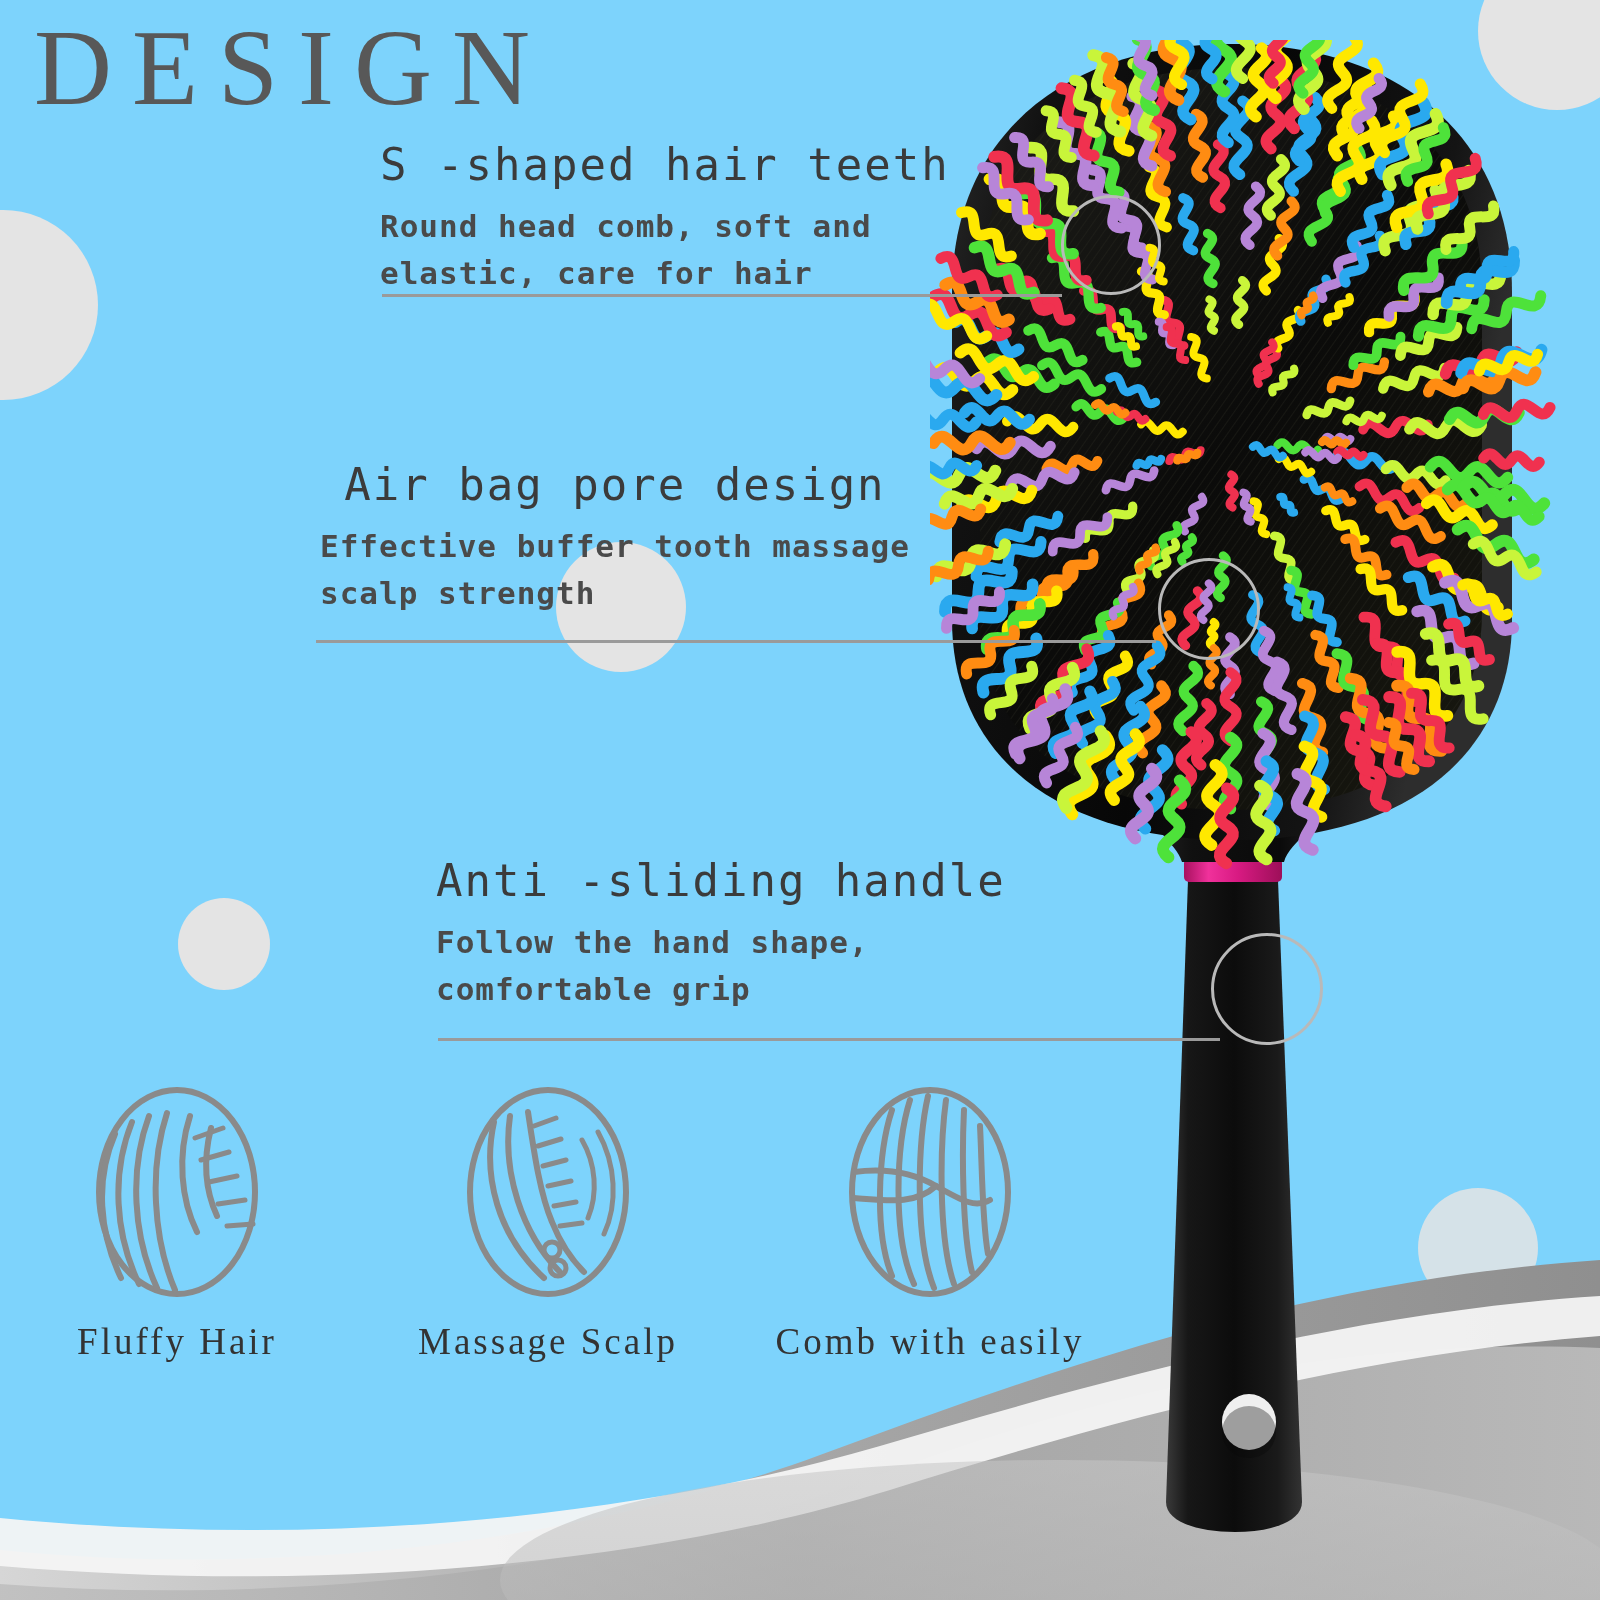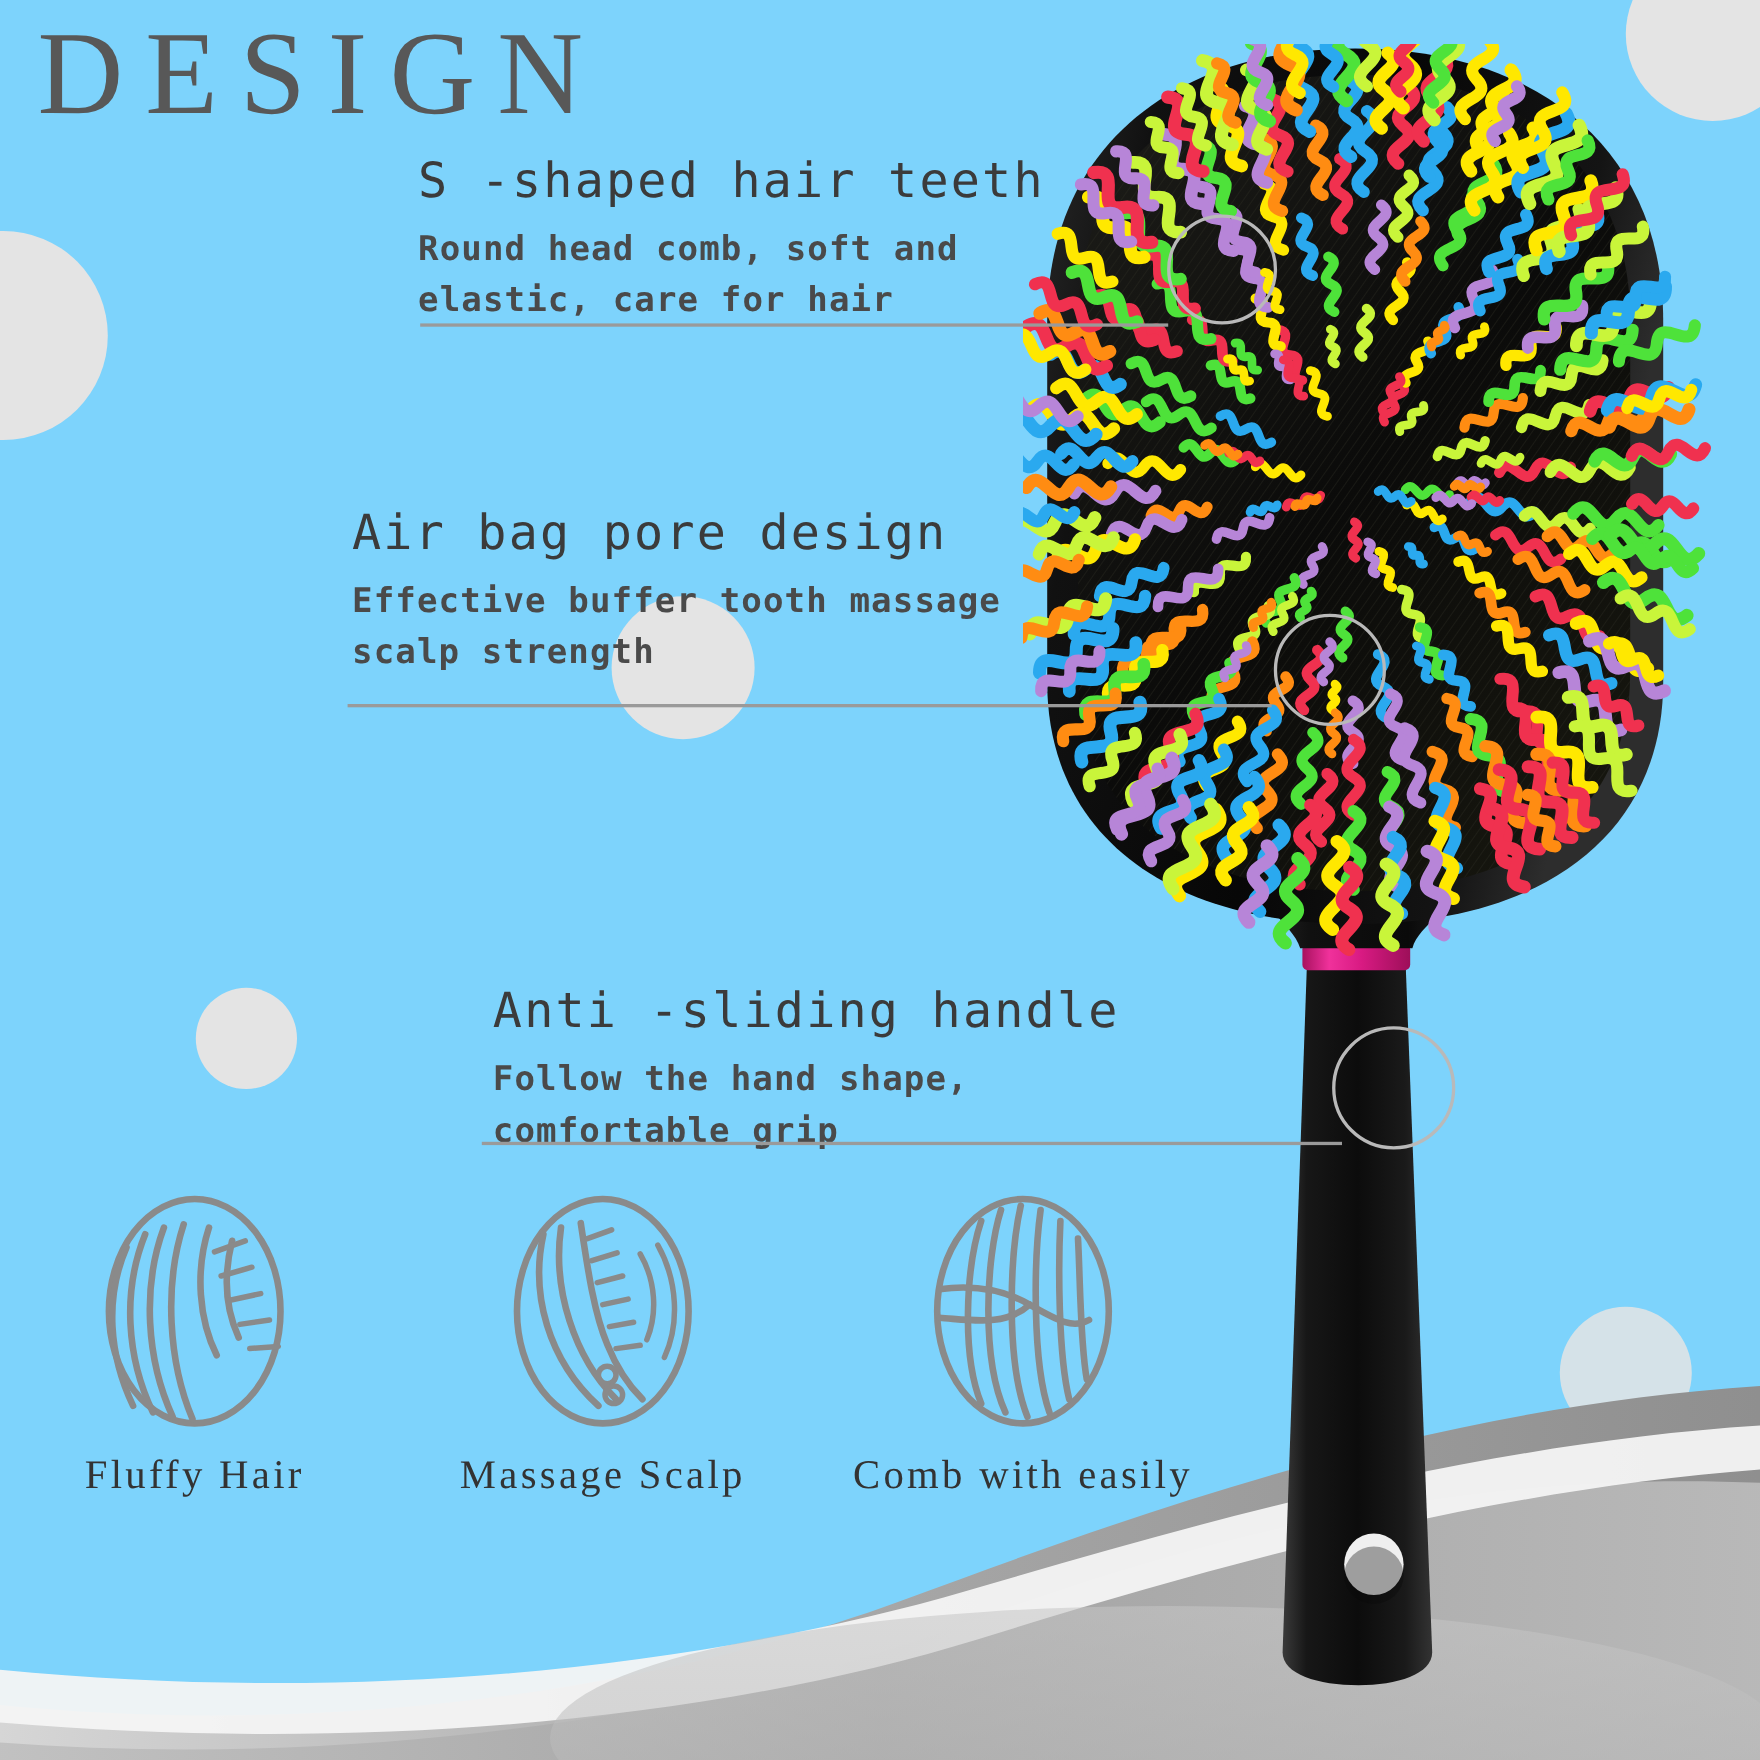--- a/index.html
+++ b/index.html
@@ -17,21 +17,21 @@
     font-size:108px;line-height:1;
     letter-spacing:20px;color:#585858;font-weight:400;
     white-space:nowrap;
   }
 
   
   .feature{position:absolute;}
   .feature .f-title{
     font-family:"DejaVu Sans Mono",monospace;
     font-size:44px;line-height:1.15;color:#3b3b3b;
-    letter-spacing:2px;white-space:nowrap;font-weight:400;
+    letter-spacing:2px;white-space:nowrap;font-weight:400;text-align:center;
   }
   .feature .f-desc{
     font-family:"DejaVu Sans Mono",monospace;
     font-size:31px;line-height:1.52;color:#4a4a4a;
     letter-spacing:1px;margin-top:12px;font-weight:700;
   }
   .leader{position:absolute;height:3px;background:#9a9a9a;}
 
   
   .ring{position:absolute;border:3px solid #b9b9b9;border-radius:50%;background:transparent;}
@@ -713,21 +713,21 @@
 
   <div class="feature" style="left:320px;top:460px;">
     <div class="f-title">Air bag pore design</div>
     <div class="f-desc">
       <div>Effective buffer tooth massage</div>
       <div>scalp strength</div>
     </div>
   </div>
   <div class="leader" style="left:316px;top:640px;width:840px;"></div>
 
-  <div class="feature" style="left:448px;top:856px;margin-top:39px;">
+  <div class="feature" style="left:436px;top:856px;">
     <div class="f-title">Anti -sliding handle</div>
     <div class="f-desc">
       <div>Follow the hand shape,</div>
       <div>comfortable grip</div>
     </div>
   </div>
   <div class="leader" style="left:438px;top:1038px;width:782px;"></div>
 
   <div id="benefits">
 

